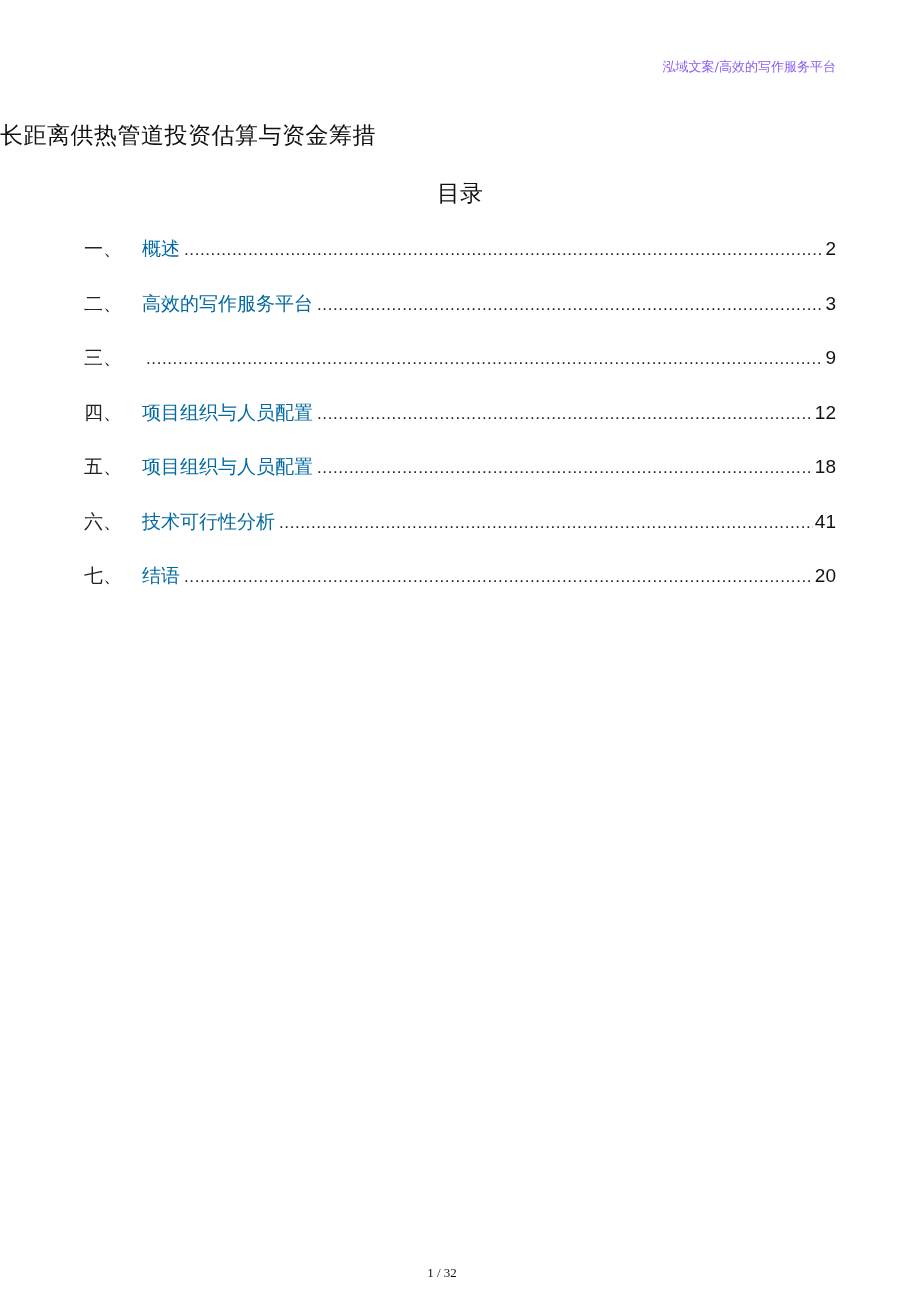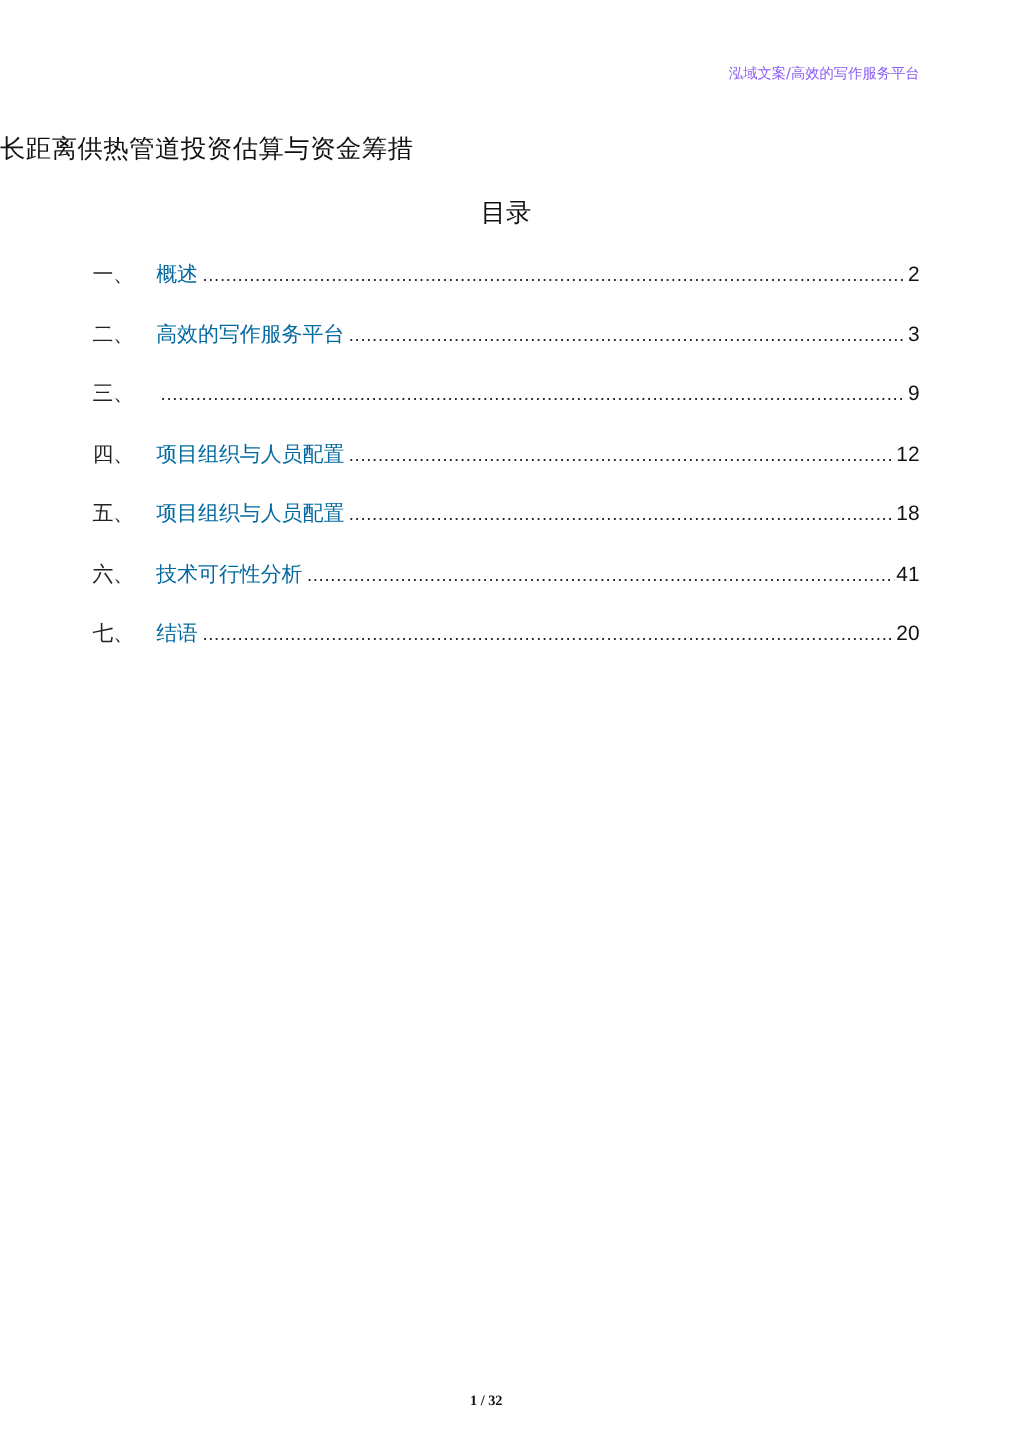--- a/index.html
+++ b/index.html
@@ -7,21 +7,21 @@
     .header-note { position: absolute; top: 58px; right: 84px; font-size: 13px; color: #8b5cf6; }
     .doc-title { position: absolute; top: 120px; left: 0; width: 884px; text-align: left; font-size: 23px; letter-spacing: 0.5px; }
     .toc-title { position: absolute; top: 178px; left: 0; width: 920px; text-align: center; font-size: 23px; }
     .toc { position: absolute; top: 236px; left: 84px; width: 752px; }
     .toc-row { display: flex; align-items: baseline; height: 54.5px; font-size: 19px; }
     .toc-num { width: 58px; flex: none; color: #222; }
     .toc-label { flex: none; color: #0369a1; }
     .toc-leader { flex: 1; overflow: hidden; white-space: nowrap; margin: 0 2px 0 4px; font-family: "Liberation Sans", sans-serif; font-size: 17px; color: #222; letter-spacing: 0.6px; }
     .toc-leader::after { content: "........................................................................................................................................................................................................"; }
     .toc-page { flex: none; font-family: "Liberation Sans", sans-serif; font-size: 19px; color: #111; }
-    .page-footer { position: absolute; top: 1265px; left: 0; width: 884px; text-align: center; font-family: "Liberation Serif", serif; font-weight: bold; font-size: 13px; }
+    .page-footer { position: absolute; top: 1265px; left: 0; width: 884px; text-align: center; font-family: "Liberation Serif", serif; font-weight: normal; font-size: 13px; }
   </style>
 </head>
 <body>
 
 <div class="header-note">泓域文案/高效的写作服务平台</div>
 
 <div class="doc-title">长距离供热管道投资估算与资金筹措</div>
 <div class="toc-title">目录</div>
 
 <div class="toc">

